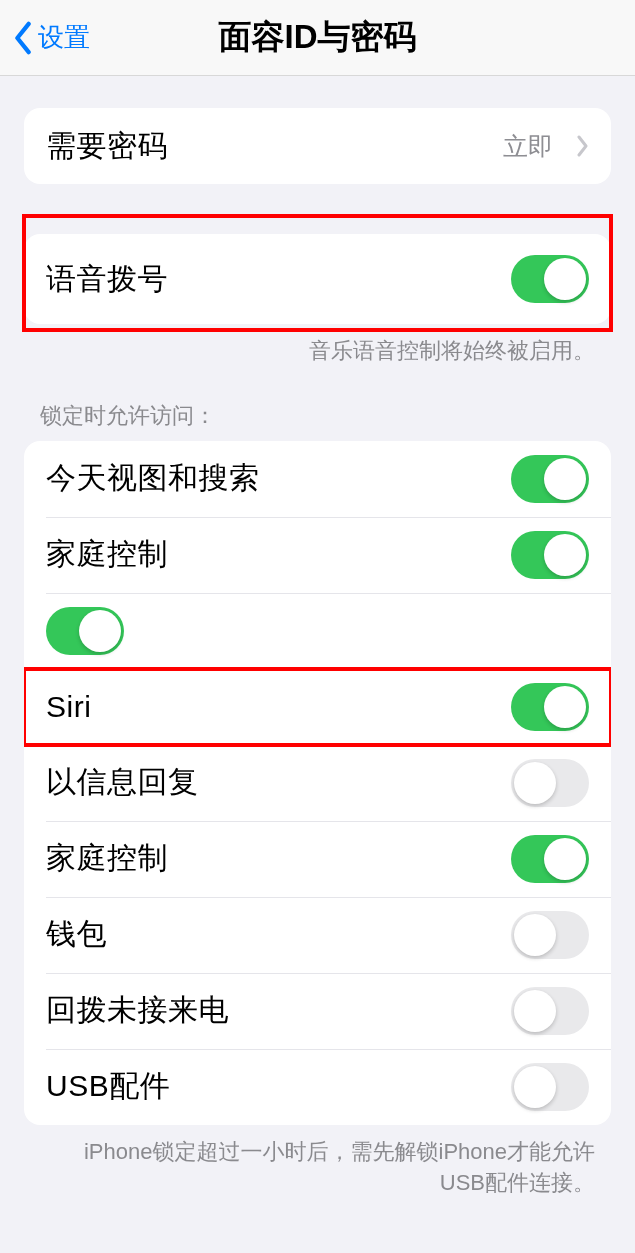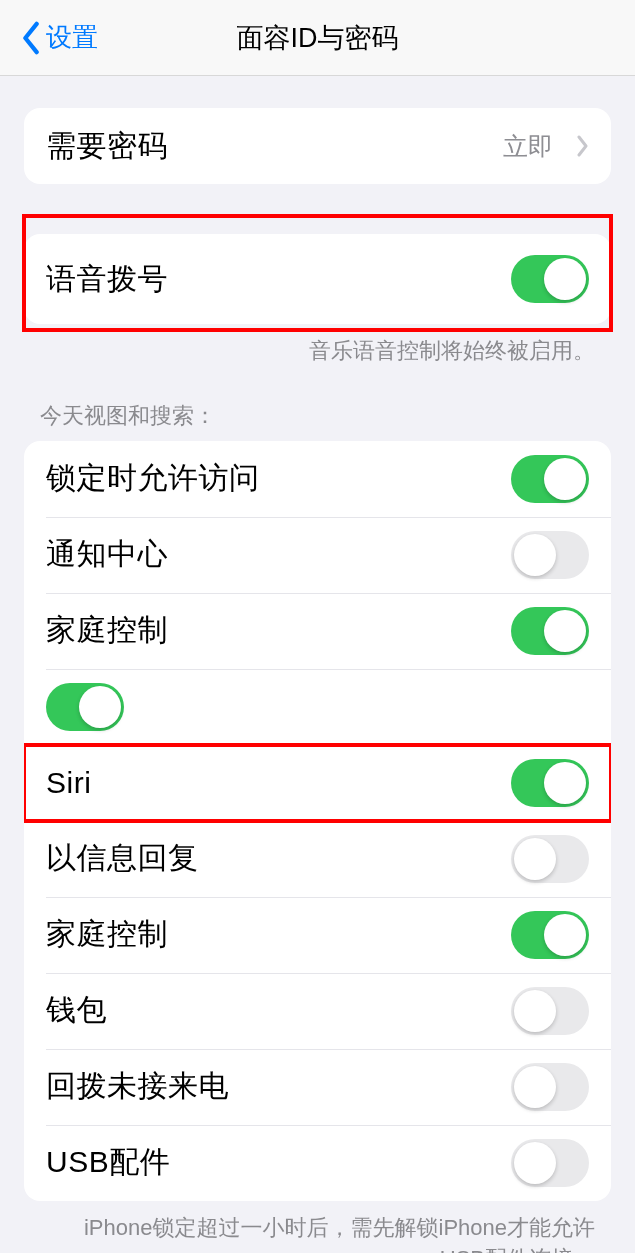--- a/index.html
+++ b/index.html
@@ -19,39 +19,39 @@
       height: 76px;
       background: #f8f8f8;
       border-bottom: 1px solid #d8d8d8;
       position: relative;
       display: flex;
       align-items: center;
       justify-content: center;
     }
     .back-button {
       position: absolute;
-      left: 20px;
+      left: 12px;
       display: flex;
       align-items: center;
       color: #007aff;
       font-size: 26px;
       cursor: pointer;
     }
     .back-chevron svg {
       width: 22px;
       height: 34px;
       display: block;
     }
     .back-label {
       margin-left: 4px;
       font-size: 26px;
     }
     .header-title {
-      font-size: 27px;
-      font-weight: 400;
+      font-size: 33px;
+      font-weight: 700;
       color: #000;
     }
     .content {
       padding: 0 0 0 0;
     }
     .section-spacer-top {
       height: 32px;
     }
     .group {
       margin: 0 24px;
@@ -205,32 +205,26 @@
         <div class="row-label">语音拨号</div>
         <div class="toggle on">
             <div class="knob"></div>
           </div>
       </div>
     </div>
   </div>
 
   <div class="footer-text">音乐语音控制将始终被启用。</div>
 
-  <div class="section-header">今天视图和搜索：</div>
+  <div class="section-header">锁定时允许访问：</div>
 
   <div class="group" id="lock-access-group">
       <div class="row">
-        <div class="row-label">锁定时允许访问</div>
-        <div class="toggle on">
-          <div class="knob"></div>
-        </div>
-      </div>
-      <div class="row">
-        <div class="row-label">通知中心</div>
-        <div class="toggle off">
+        <div class="row-label">今天视图和搜索</div>
+        <div class="toggle on">
           <div class="knob"></div>
         </div>
       </div>
       <div class="row">
         <div class="row-label">家庭控制</div>
         <div class="toggle on">
           <div class="knob"></div>
         </div>
       </div>
       <div class="row">

